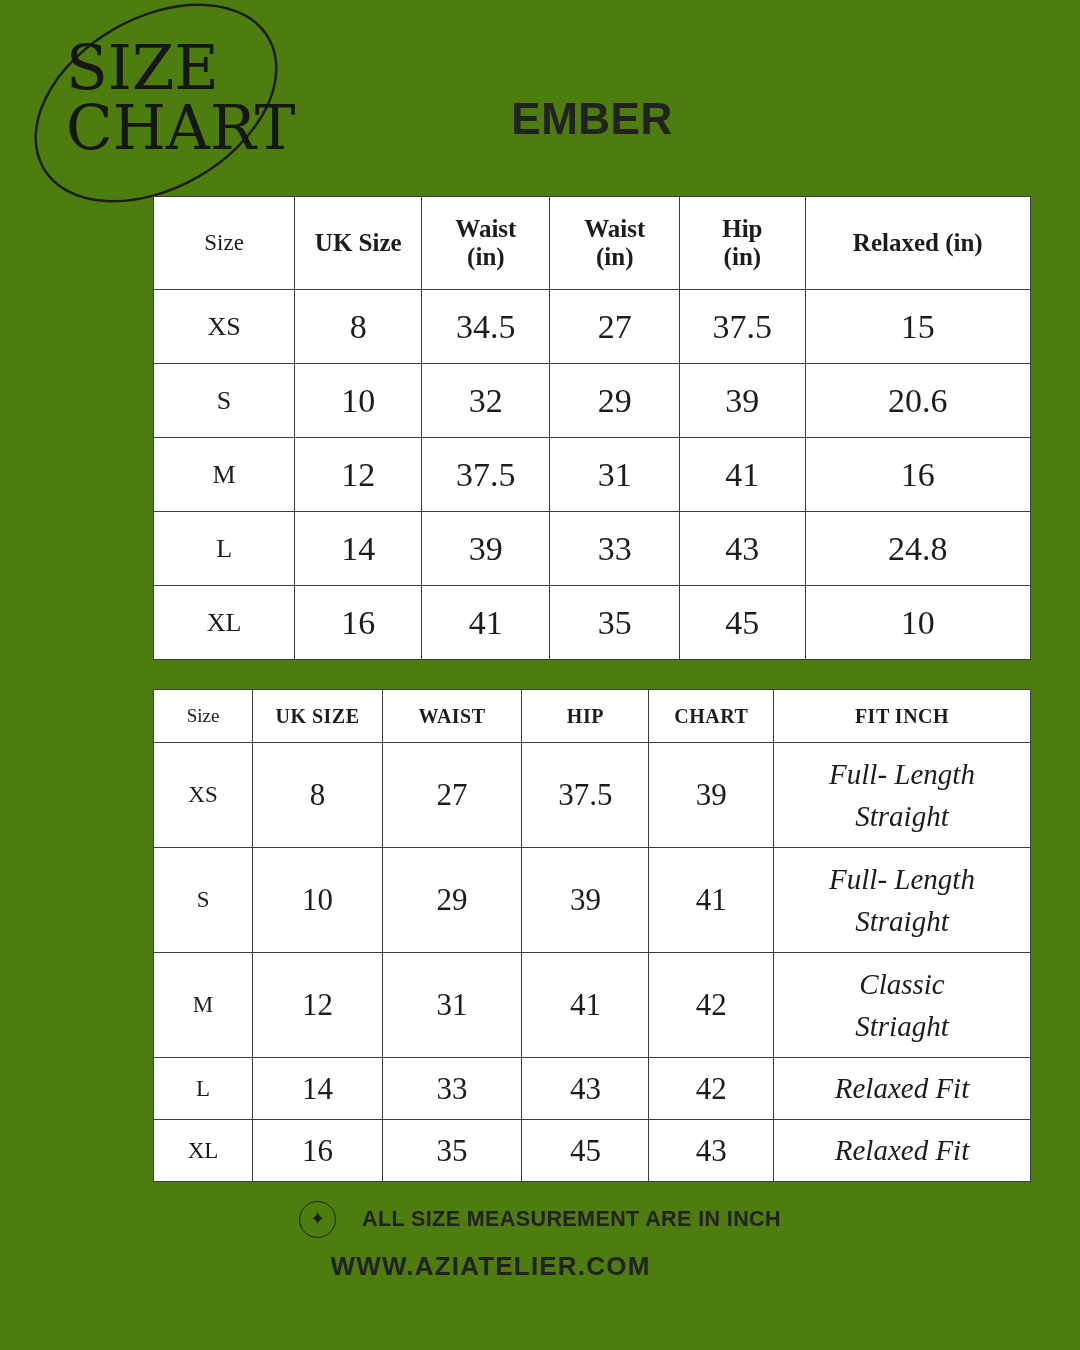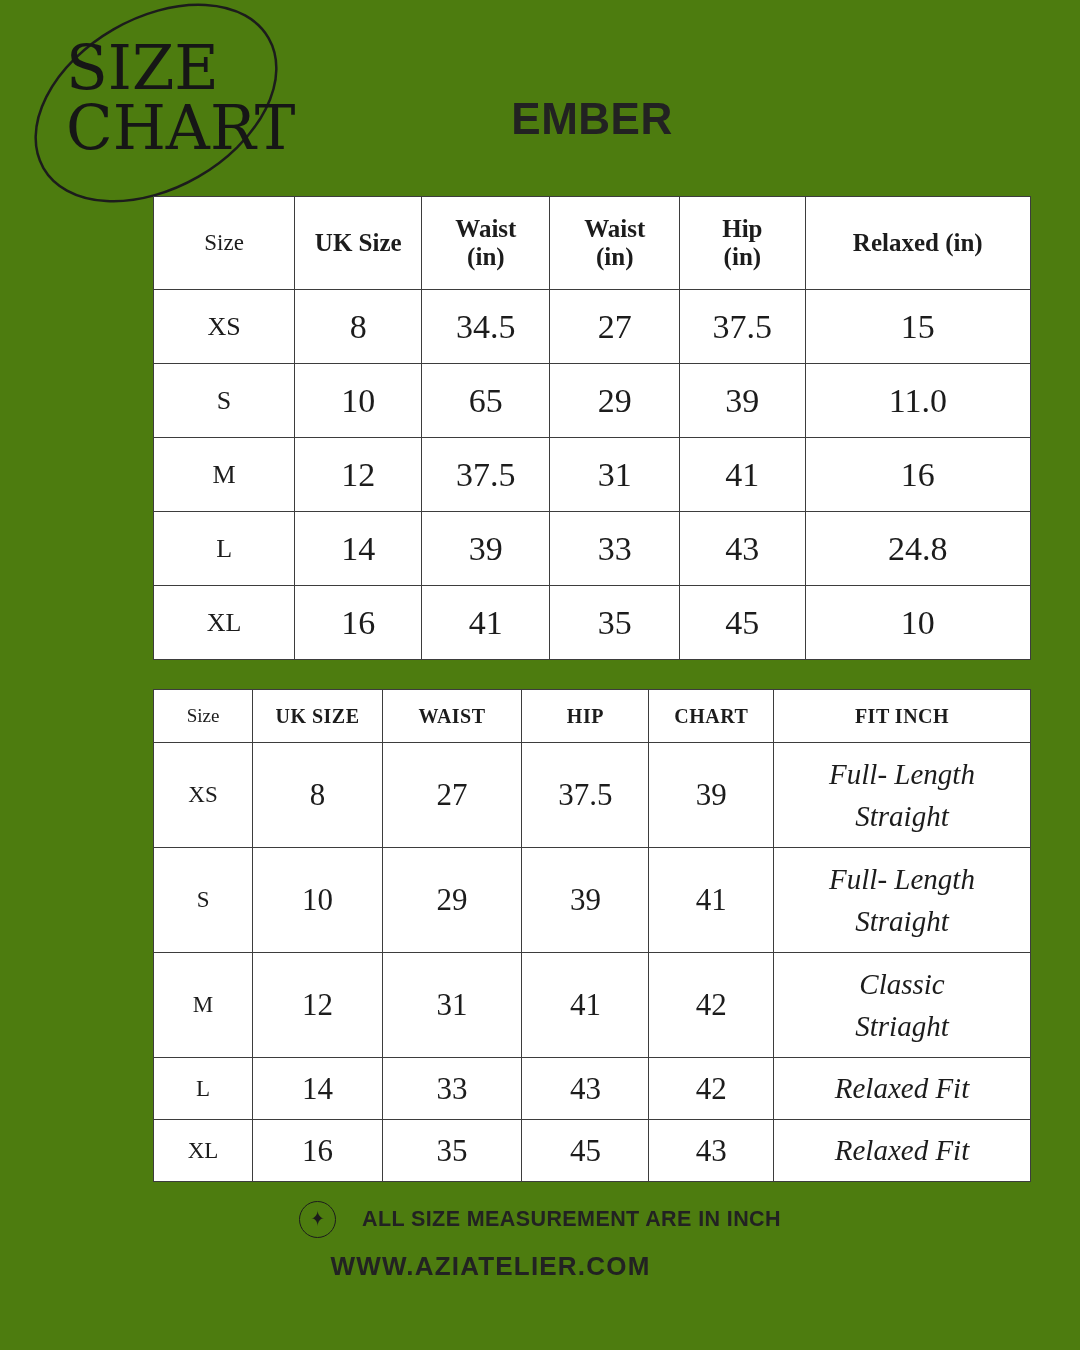--- a/index.html
+++ b/index.html
@@ -138,24 +138,24 @@
         <td class="size-col">XS</td>
         <td>8</td>
         <td>34.5</td>
         <td>27</td>
         <td>37.5</td>
         <td>15</td>
       </tr>
       <tr class="r">
         <td class="size-col">S</td>
         <td>10</td>
-        <td>65</td>
+        <td>32</td>
         <td>29</td>
         <td>39</td>
-        <td>11.0</td>
+        <td>20.6</td>
       </tr>
       <tr class="r">
         <td class="size-col">M</td>
         <td>12</td>
         <td>37.5</td>
         <td>31</td>
         <td>41</td>
         <td>16</td>
       </tr>
       <tr class="r">

